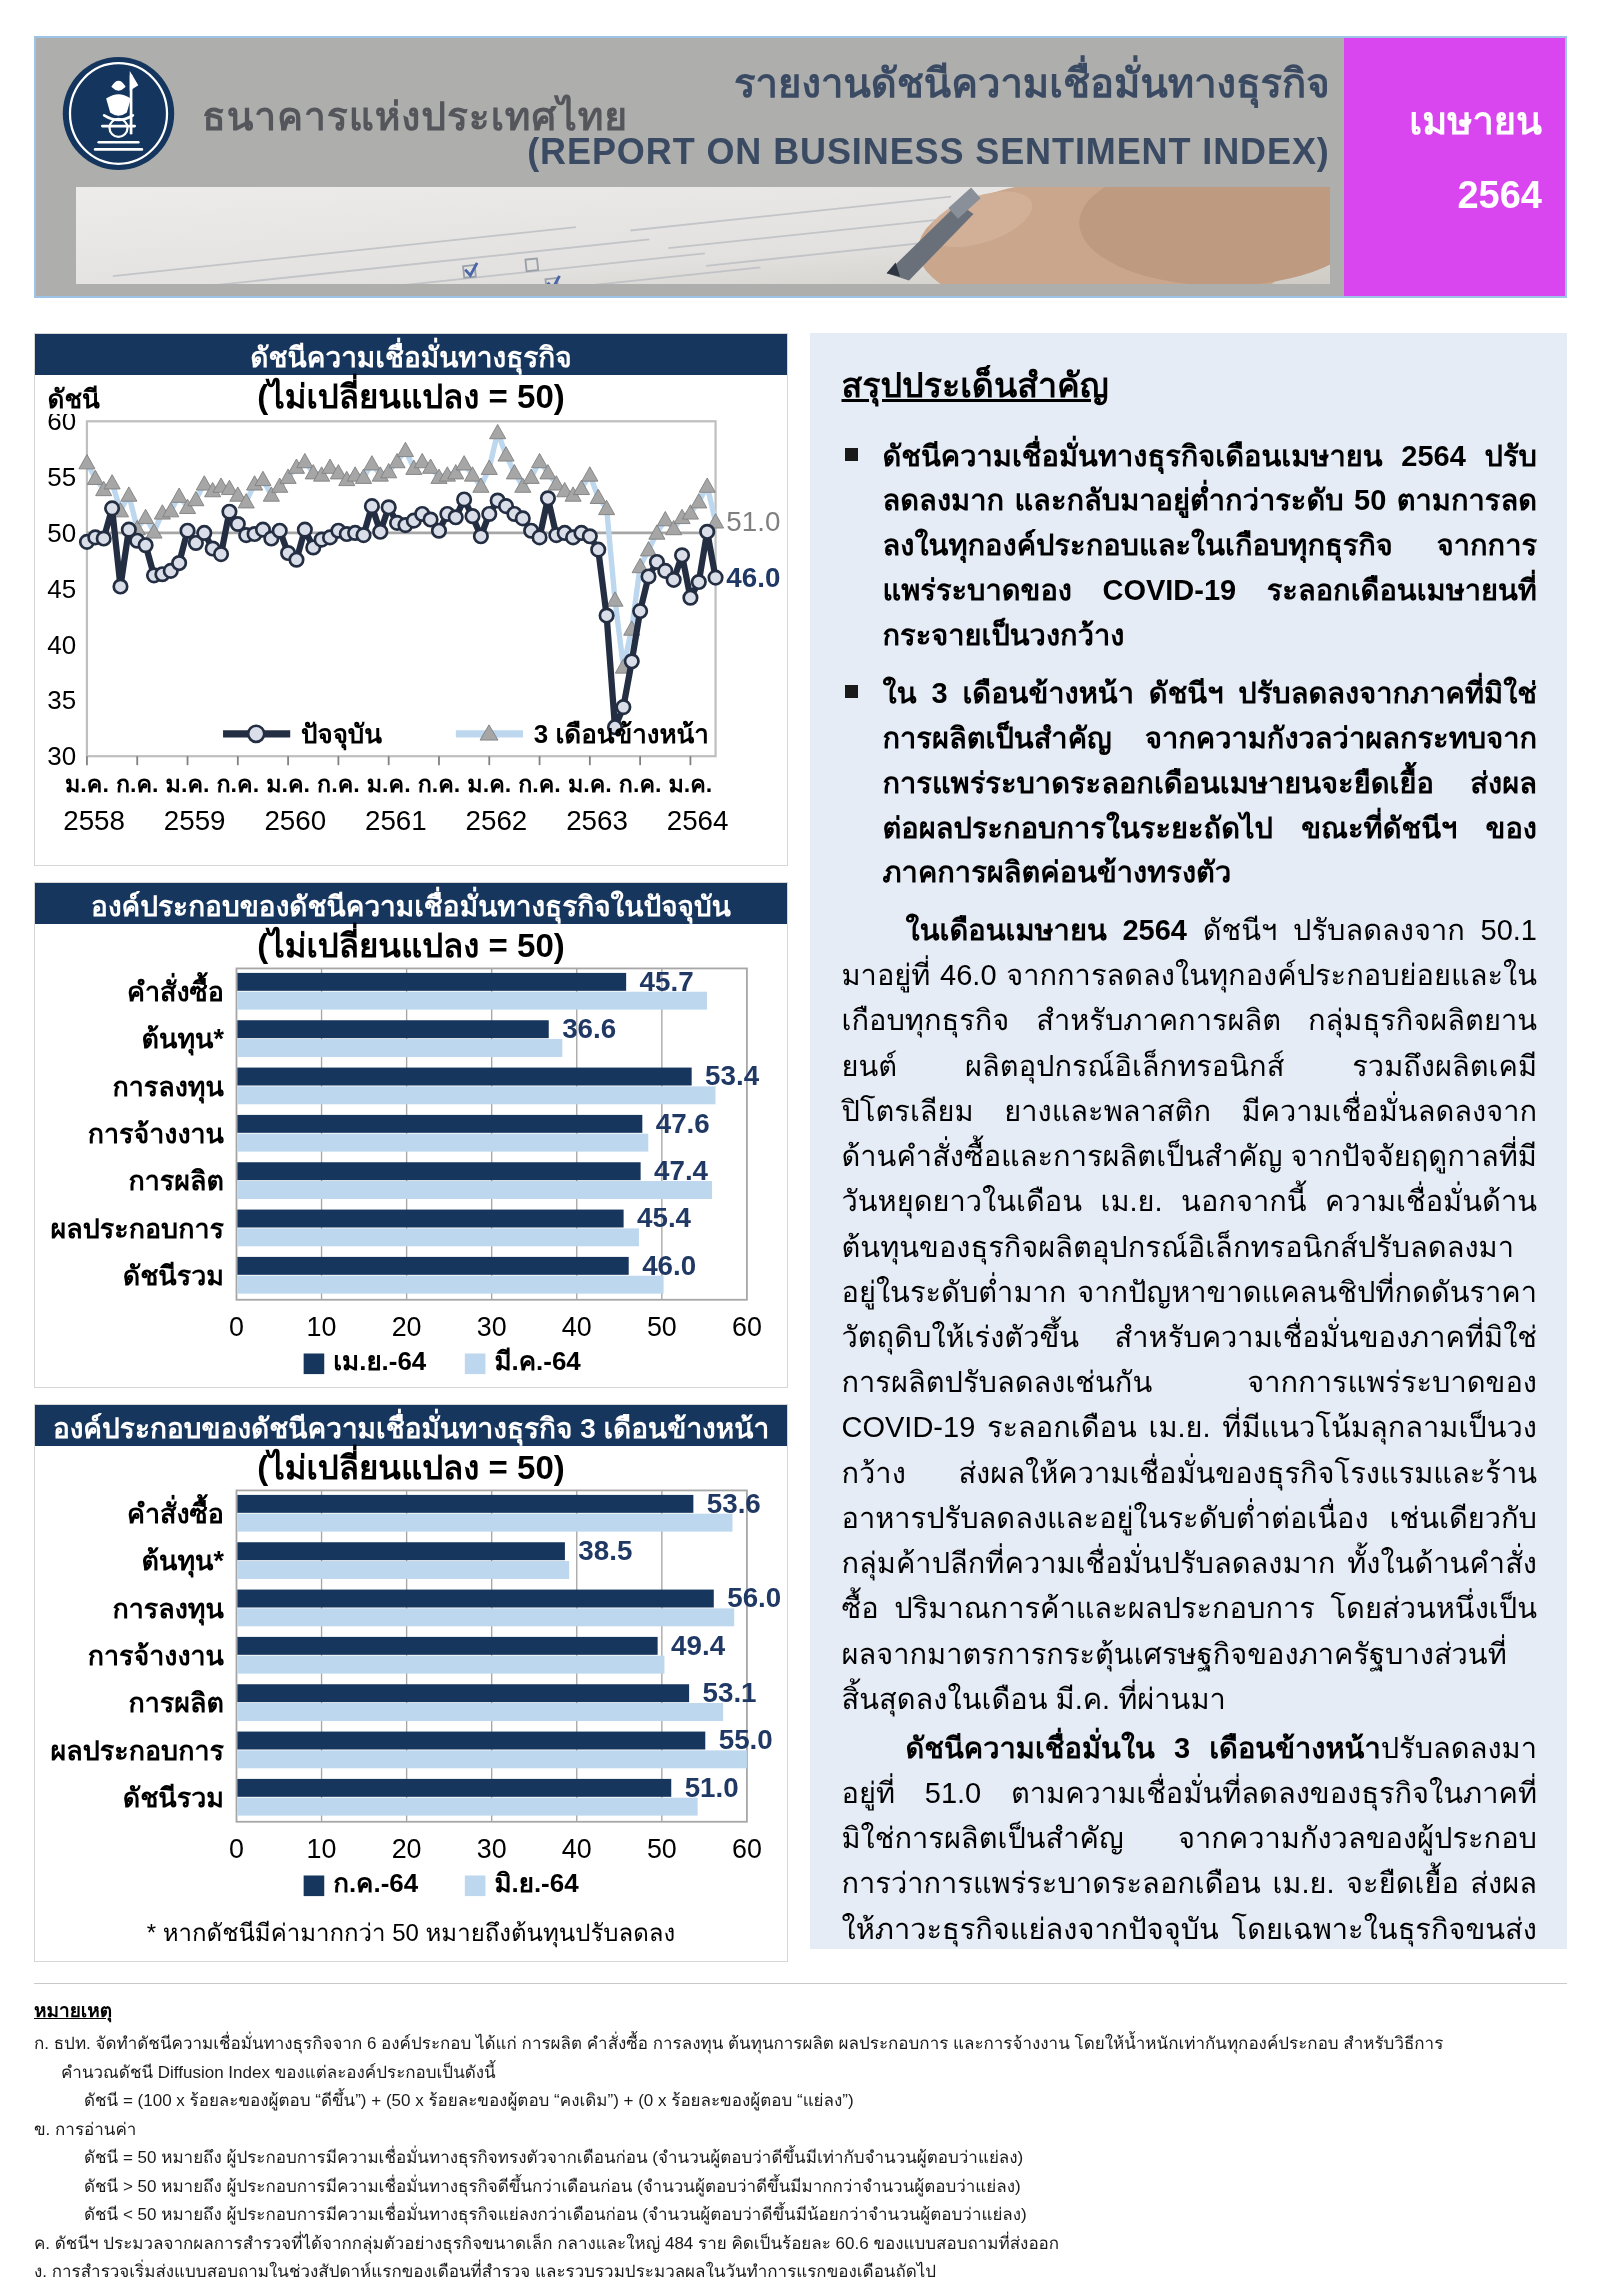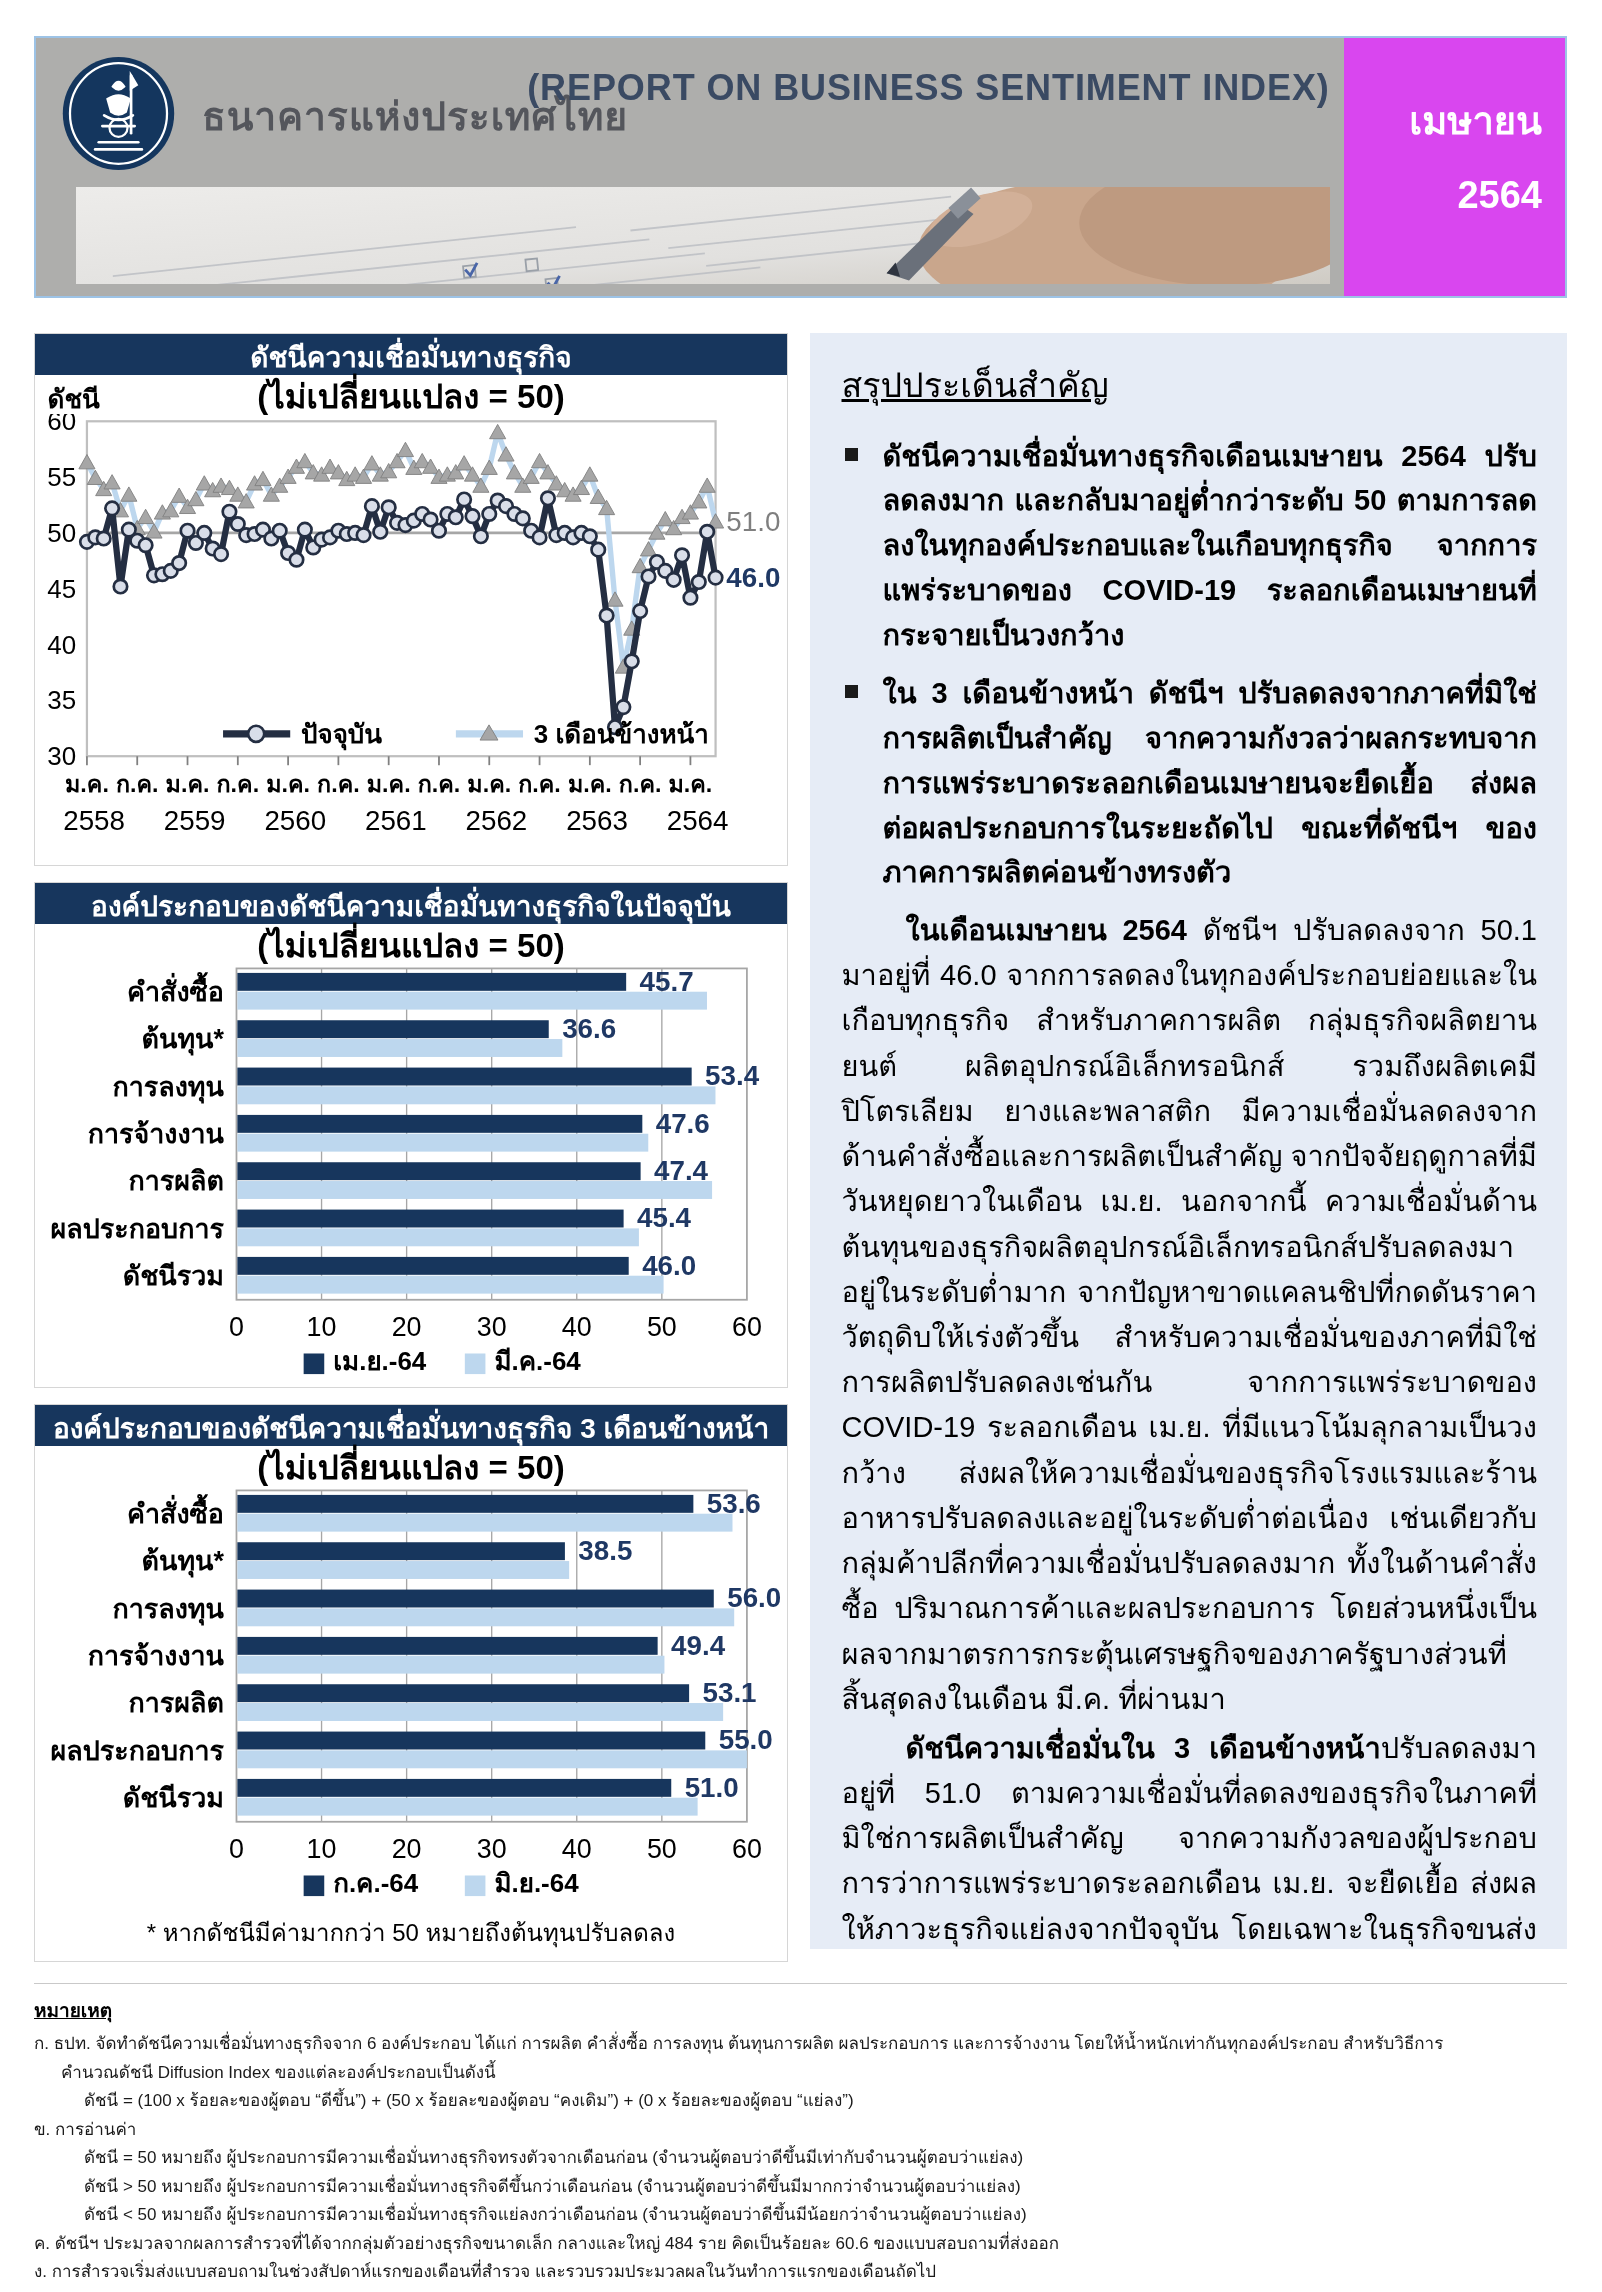--- a/index.html
+++ b/index.html
@@ -30,21 +30,21 @@
 
   .chart-block { width:754px; border:0.9px solid #D6D6D6; background:#fff; margin-bottom:16px; }
   .chart-title { background:#17365D; color:#fff; font-size:28px; font-weight:bold; text-align:center;
     height:41px; line-height:47px; }
   .chart-subtitle { text-align:center; font-size:33px; font-weight:bold; color:#000; height:39px; line-height:43px; }
   .line-chart-area { position:relative; }
   .y-unit { position:absolute; left:12.5px; top:-36px; font-size:26px; font-weight:bold; color:#000; }
   .bar-footnote { text-align:center; font-size:24px; color:#000; padding:3.6px 0 9px 0; }
 
   
-  .summary-heading { font-size:34px; font-weight:normal; text-decoration:underline; margin-bottom:21.5px; }
+  .summary-heading { font-size:34px; font-weight:bold; text-decoration:underline; margin-bottom:21.5px; }
   .bullets { list-style:none; }
   .bullets li { position:relative; padding-left:41px; font-size:29px; font-weight:bold;
     line-height:1.55; text-align:justify; margin-bottom:12.5px; }
   .bullets li::before { content:""; position:absolute; left:3.6px; top:14.3px; width:13.4px; height:13.4px; background:#1a1a1a; }
   .para { font-size:29px; line-height:1.56; text-align:justify; text-indent:64px; margin-top:3.6px; }
   .para b { font-weight:bold; }
 
   
   .footer { position:absolute; left:34px; top:1983px; width:1533px; border-top:1.8px solid #C9C9C9; padding-top:10.7px; }
   .notes-heading { font-size:19px; font-weight:bold; text-decoration:underline; margin-bottom:5.4px; }
@@ -71,20 +71,21 @@
             <path d="M52 48 q12 -8 24 0 l-4 14 q-8 6 -16 0 z" fill="#FFFFFF"></path>
             <path d="M48 66 q16 10 32 0"></path>
             <path d="M46 78 h36"></path>
             <path d="M42 96 h44"></path>
             <path d="M38 104 h52"></path>
           </g>
           <circle cx="64" cy="80" r="10" fill="none" stroke="#FFFFFF" stroke-width="2.5"></circle>
         </svg>
         <div class="bank-name">ธนาคารแห่งประเทศไทย</div>
         <div class="titles">
+          <div class="title-th">รายงานดัชนีความเชื่อมั่นทางธุรกิจ</div>
           <div class="title-en">(REPORT ON BUSINESS SENTIMENT INDEX)</div>
         </div>
       </div>
       <svg class="photo" viewBox="0 0 1400 108" preserveAspectRatio="none">
         <defs>
           <linearGradient id="paperg" x1="0" y1="0" x2="1" y2="1">
             <stop offset="0" stop-color="#EDECEA"></stop>
               <stop offset="0.62" stop-color="#E2E1DF"></stop>
               <stop offset="1" stop-color="#CFCBC4"></stop>
           </linearGradient>

